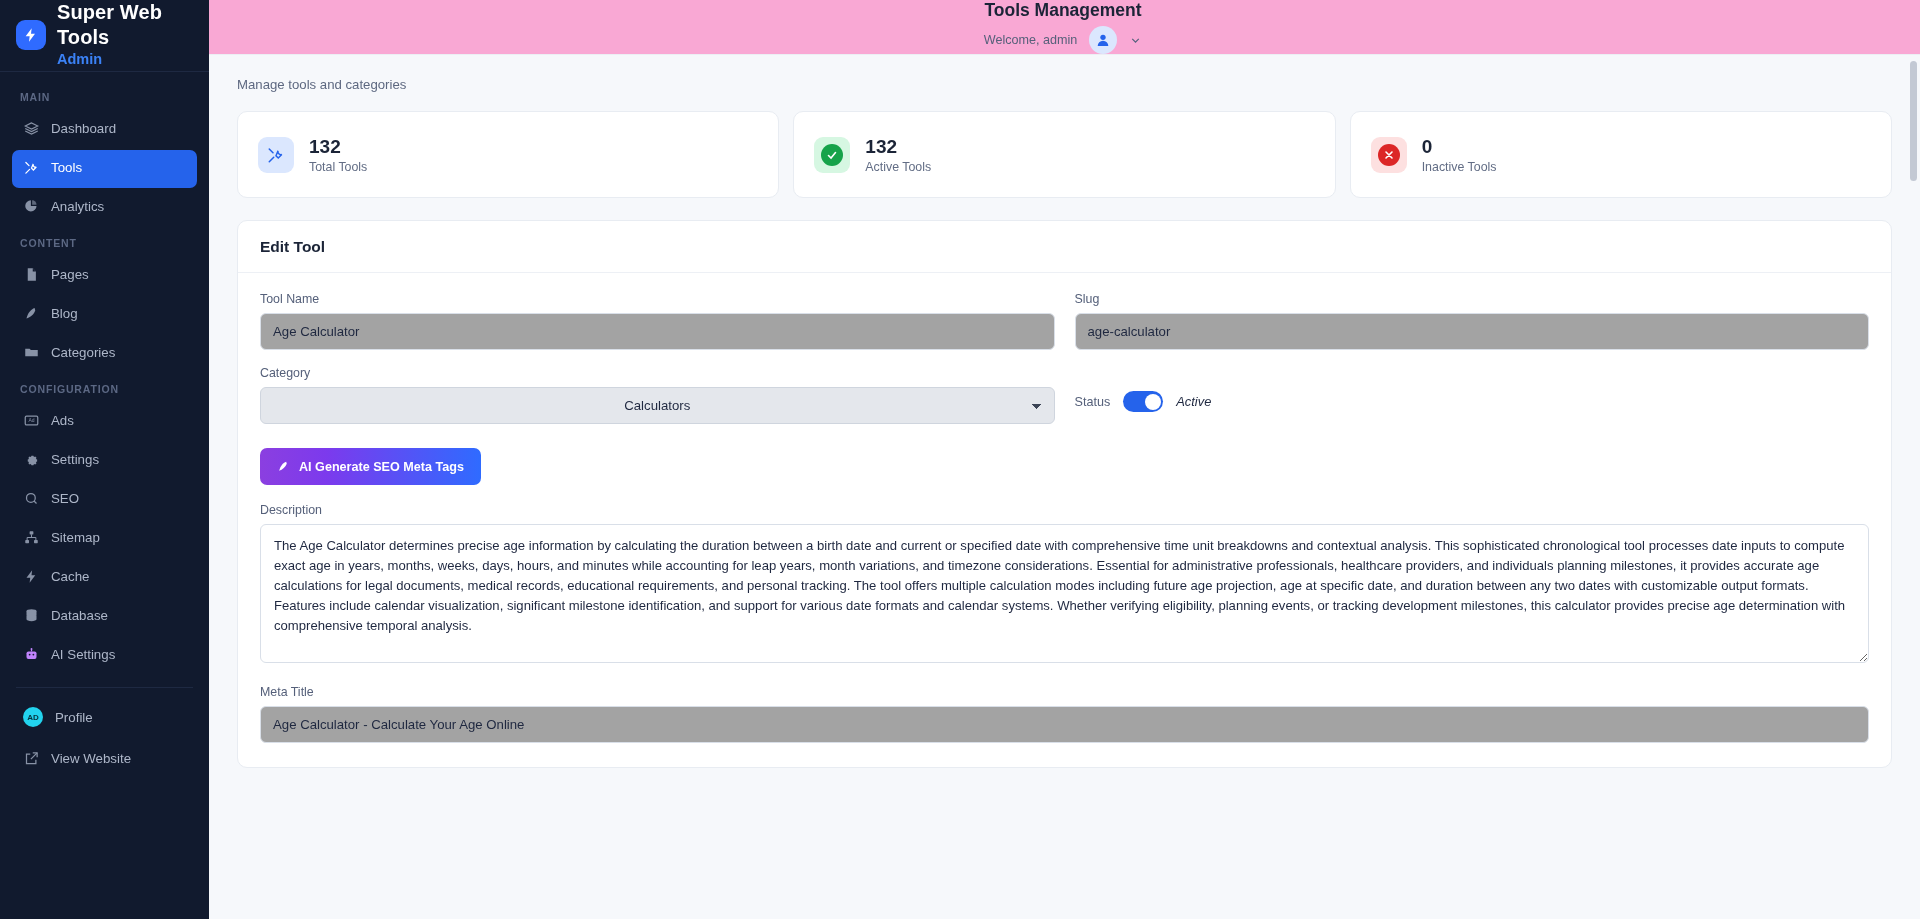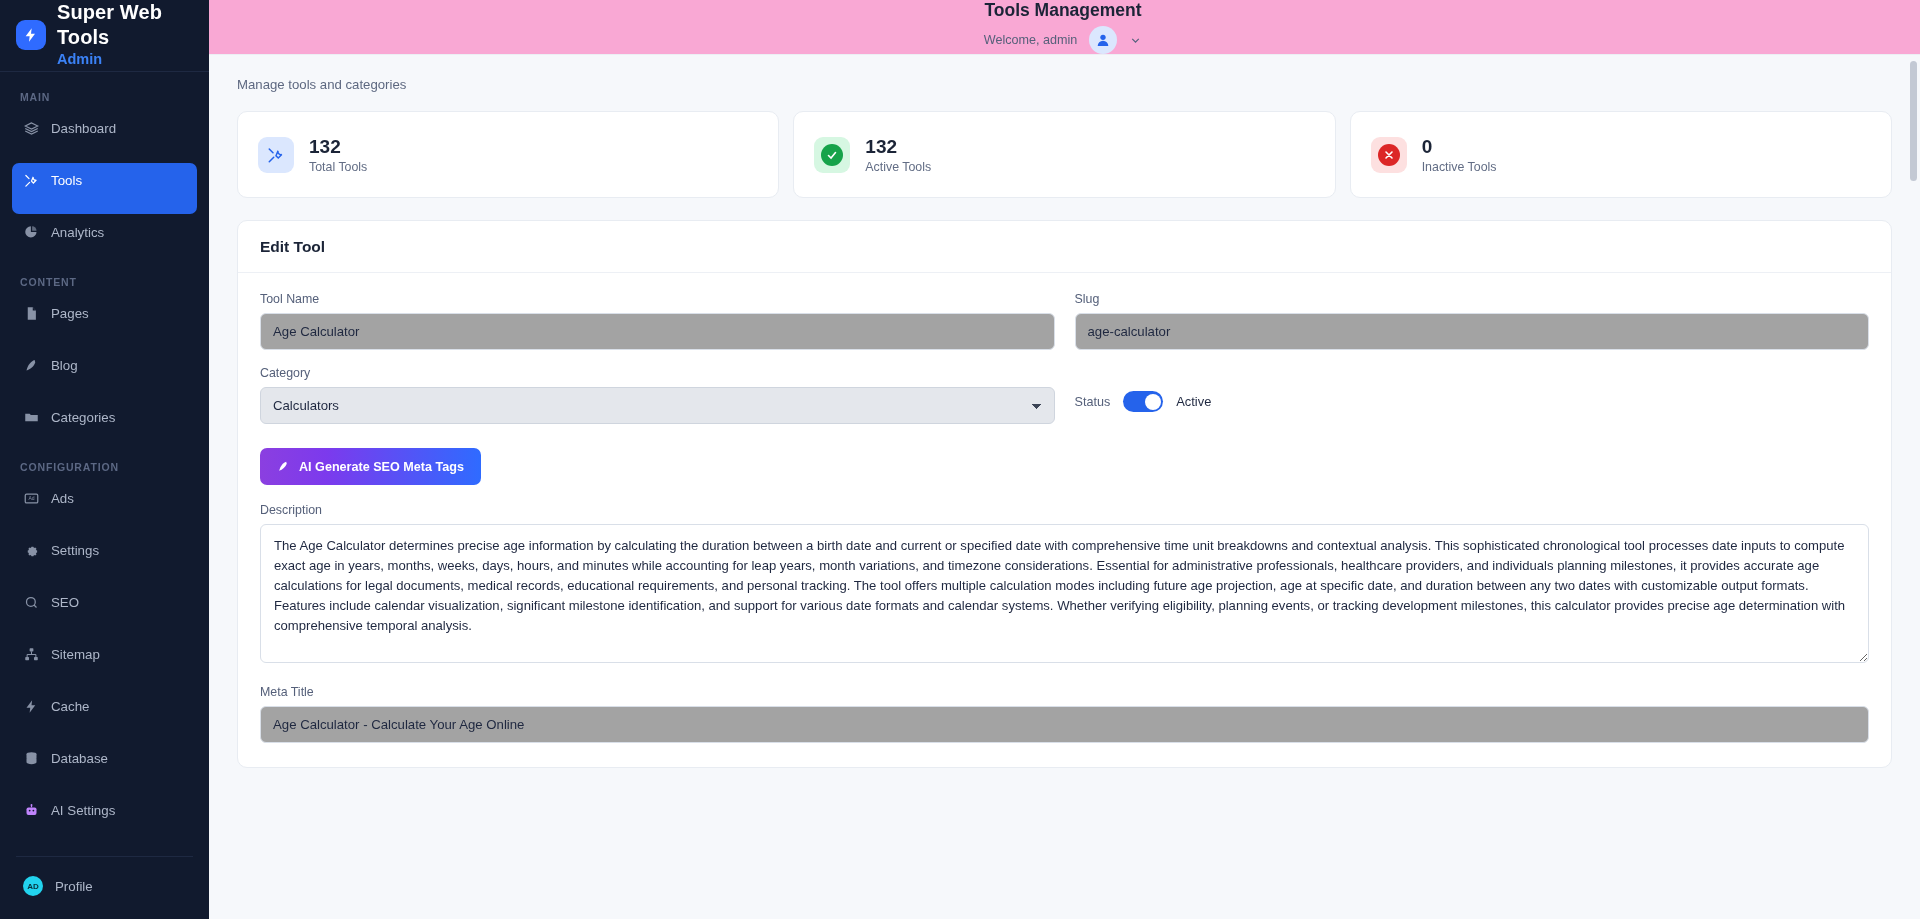--- a/index.html
+++ b/index.html
@@ -36,21 +36,21 @@
   .brand-title { color: #ffffff; font-size: 20px; font-weight: bold; letter-spacing: .1px; }
   .brand-sub { color: #3b82f6; font-size: 14.5px; font-weight: bold; }
 
   .nav { padding-top: 10px; }
   .nav-section {
     color: #5c6884; font-size: 10.5px; font-weight: bold;
     letter-spacing: .85px; padding: 9px 0 7px 20px; text-transform: uppercase;
   }
   .nav-item {
     display: flex; align-items: center; gap: 12px;
-    margin: 1px 12px; padding: 9px 0 26px 11px;
+    margin: 1px 12px; padding: 9px 0 13px 11px;
     border-radius: 7px;
     color: #aeb7c9; font-size: 13.3px;
     cursor: pointer; white-space: nowrap;
   }
   .nav-item .ic { width: 16px; height: 16px; flex: 0 0 16px; display: flex; align-items: center; justify-content: center; color: #8892a6; }
   .nav-item .ic svg { width: 15px; height: 15px; display: block; }
   .nav-item.active { background: #2563eb; color: #ffffff; }
   .nav-item.active .ic { color: #ffffff; }
   .nav-item.ai .ic { color: #c084fc; }
 
@@ -122,33 +122,33 @@
   .input {
     width: 100%; height: 37px;
     border: 1px solid #d9dfe8; border-radius: 6px;
     padding: 0 12px; font-size: 13.2px; color: #1f2840;
     font-family: "Liberation Sans", sans-serif;
     background: #a3a3a3; outline: none;
   }
   select.input { background: #e4e7ec; border-color: #cfd5de; cursor: pointer; appearance: none;
     background-image: linear-gradient(45deg, transparent 50%, #3b4455 50%), linear-gradient(135deg, #3b4455 50%, transparent 50%);
     background-position: calc(100% - 18px) 16px, calc(100% - 13px) 16px;
-    background-size: 5px 5px, 5px 5px; background-repeat: no-repeat; }
+    background-size: 5px 5px, 5px 5px; background-repeat: no-repeat; text-align: center; }
 
   .status-row { display: flex; align-items: center; gap: 13px; padding-top: 25px; }
   .status-label { font-size: 12.6px; color: #55607a; }
   .toggle {
     width: 40px; height: 21px; border-radius: 11px; background: #2563eb;
     position: relative; cursor: pointer; flex: 0 0 40px;
   }
   .toggle .knob {
     position: absolute; top: 2.5px; right: 2.5px;
     width: 16px; height: 16px; border-radius: 50%; background: #ffffff;
   }
-  .status-value { font-size: 12.9px; color: #1f2840; }
+  .status-value { font-size: 12.9px; color: #1f2840; font-style: italic; }
 
   .ai-btn {
     display: inline-flex; align-items: center; gap: 9px;
     background: linear-gradient(90deg, #8b3fe0 0%, #7c3aed 30%, #2f6bff 100%);
     color: #ffffff; border: none; border-radius: 7px;
     padding: 0 17px; height: 37px; font-size: 12.6px; font-weight: bold;
     font-family: "Liberation Sans", sans-serif; cursor: pointer;
     margin: 8px 0 0;
   }
   .ai-btn svg { width: 13px; height: 13px; display: block; }

